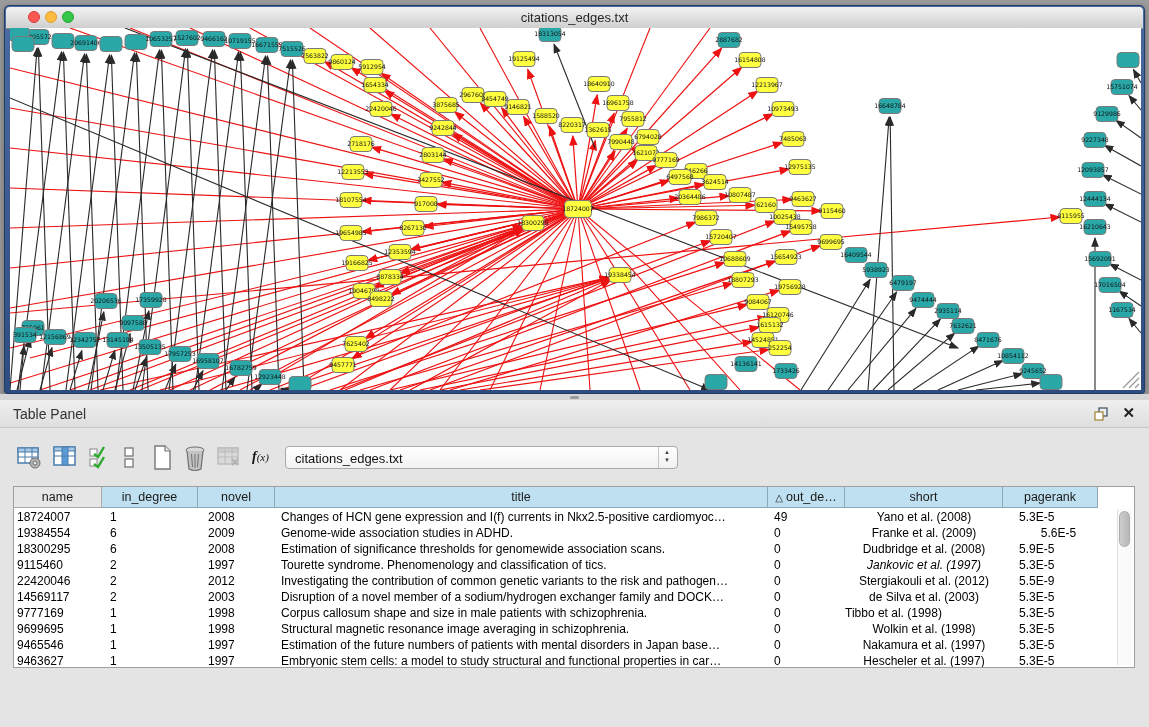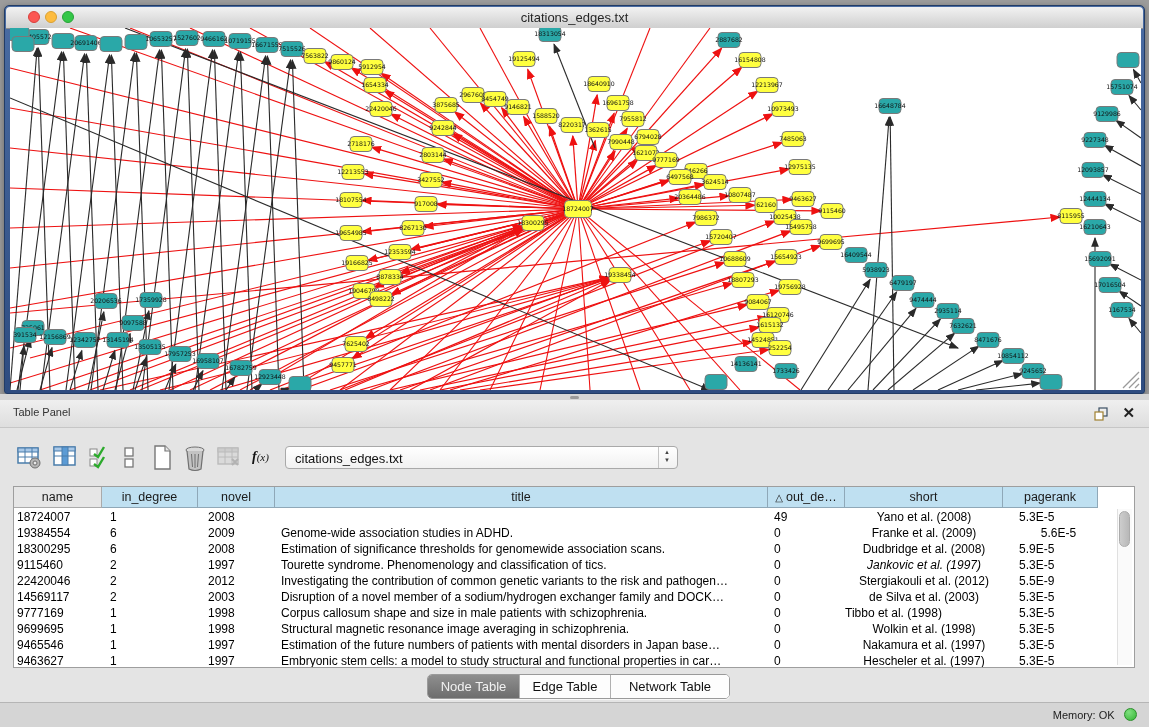--- a/index.html
+++ b/index.html
@@ -21,21 +21,21 @@
   #net-svg{display:block;}
 
   
   #divider{position:absolute;left:0;top:394px;width:1149px;height:6px;background:#d6d6d6;}
   #divider-handle{position:absolute;left:570px;top:2px;width:9px;height:3px;background:#9a9a9a;border-radius:2px;}
 
   
   #table-panel{position:absolute;left:0;top:400px;width:1149px;height:327px;background:#e4e4e4;}
   #panel-header{position:absolute;left:0;top:0;width:100%;height:27px;
     background:linear-gradient(#efefef,#dedede);border-bottom:1px solid #c6c6c6;}
-  #panel-title{position:absolute;left:13px;top:6px;font-size:11px;color:#333;}
+  #panel-title{position:absolute;left:13px;top:6px;font-size:14px;color:#333;}
   #panel-float{position:absolute;right:40px;top:6px;width:16px;height:16px;}
   #panel-close{position:absolute;right:14px;top:4px;font-size:15px;font-weight:bold;color:#222;cursor:default;}
 
   
   #toolbar{position:absolute;left:0;top:36px;width:100%;height:42px;}
   .tb-btn{position:absolute;top:8px;width:28px;height:28px;}
   #cmb{position:absolute;left:285px;top:10px;width:393px;height:23px;background:linear-gradient(#ffffff,#f1f1f1);
     border:1px solid #a9a9a9;border-radius:4px;box-sizing:border-box;}
   #cmb-text{position:absolute;left:9px;top:4px;font-size:13px;color:#111;}
   #cmb-step{position:absolute;right:0;top:0;width:18px;height:21px;border-left:1px solid #c4c4c4;}
@@ -846,20 +846,21 @@
           <div class="hdr-cell" style="left: 261px; width: 493px;">title</div>
           <div class="hdr-cell" style="left: 754px; width: 77px;"><span class="sort-tri">△</span>out_de…</div>
           <div class="hdr-cell" style="left: 831px; width: 158px;">short</div>
           <div class="hdr-cell" style="left: 989px; width: 95px;">pagerank</div>
         </div>
       <div id="tbl-body">
           <div class="trow" style="top: 22px;">
             <div class="tcell" style="left: 0px; width: 88px; text-align: left; padding-left: 3px;">18724007</div>
             <div class="tcell" style="left: 88px; width: 96px; text-align: left; padding-left: 8px;">1</div>
             <div class="tcell" style="left: 184px; width: 77px; text-align: left; padding-left: 10px;">2008</div>
+            <div class="tcell" style="left: 261px; width: 493px; text-align: left; padding-left: 6px;">Changes of HCN gene expression and I(f) currents in Nkx2.5-positive cardiomyoc…</div>
             <div class="tcell" style="left: 754px; width: 77px; text-align: left; padding-left: 6px;">49</div>
             <div class="tcell" style="left: 831px; width: 158px; text-align: center; padding-left: 0px;">Yano et al. (2008)</div>
             <div class="tcell" style="left: 989px; width: 95px; text-align: left; padding-left: 16px;">5.3E-5</div>
           </div>
           <div class="trow" style="top: 38px;">
             <div class="tcell" style="left: 0px; width: 88px; text-align: left; padding-left: 3px;">19384554</div>
             <div class="tcell" style="left: 88px; width: 96px; text-align: left; padding-left: 8px;">6</div>
             <div class="tcell" style="left: 184px; width: 77px; text-align: left; padding-left: 10px;">2009</div>
             <div class="tcell" style="left: 261px; width: 493px; text-align: left; padding-left: 6px;">Genome-wide association studies in ADHD.</div>
             <div class="tcell" style="left: 754px; width: 77px; text-align: left; padding-left: 6px;">0</div>
@@ -937,26 +938,15 @@
             <div class="tcell" style="left: 754px; width: 77px; text-align: left; padding-left: 6px;">0</div>
             <div class="tcell" style="left: 831px; width: 158px; text-align: center; padding-left: 0px;">Hescheler et al. (1997)</div>
             <div class="tcell" style="left: 989px; width: 95px; text-align: left; padding-left: 16px;">5.3E-5</div>
           </div>
         </div>
       <div id="tbl-scroll">
         <div id="tbl-thumb"></div>
       </div>
     </div>
 
-    <div id="tabbar">
-        <div class="seg sel" style="width: 91px;">Node Table</div>
-        <div class="seg" style="width: 90px;">Edge Table</div>
-        <div class="seg" style="width: 118px;">Network Table</div>
-      </div>
-
-    <div id="statusbar">
-      <span id="mem">
-        <span id="mem-label">Memory: OK</span>
-        <span id="mem-dot"></span>
-      </span>
-    </div>
+
   </div>
 </div>
 
 </body></html>

